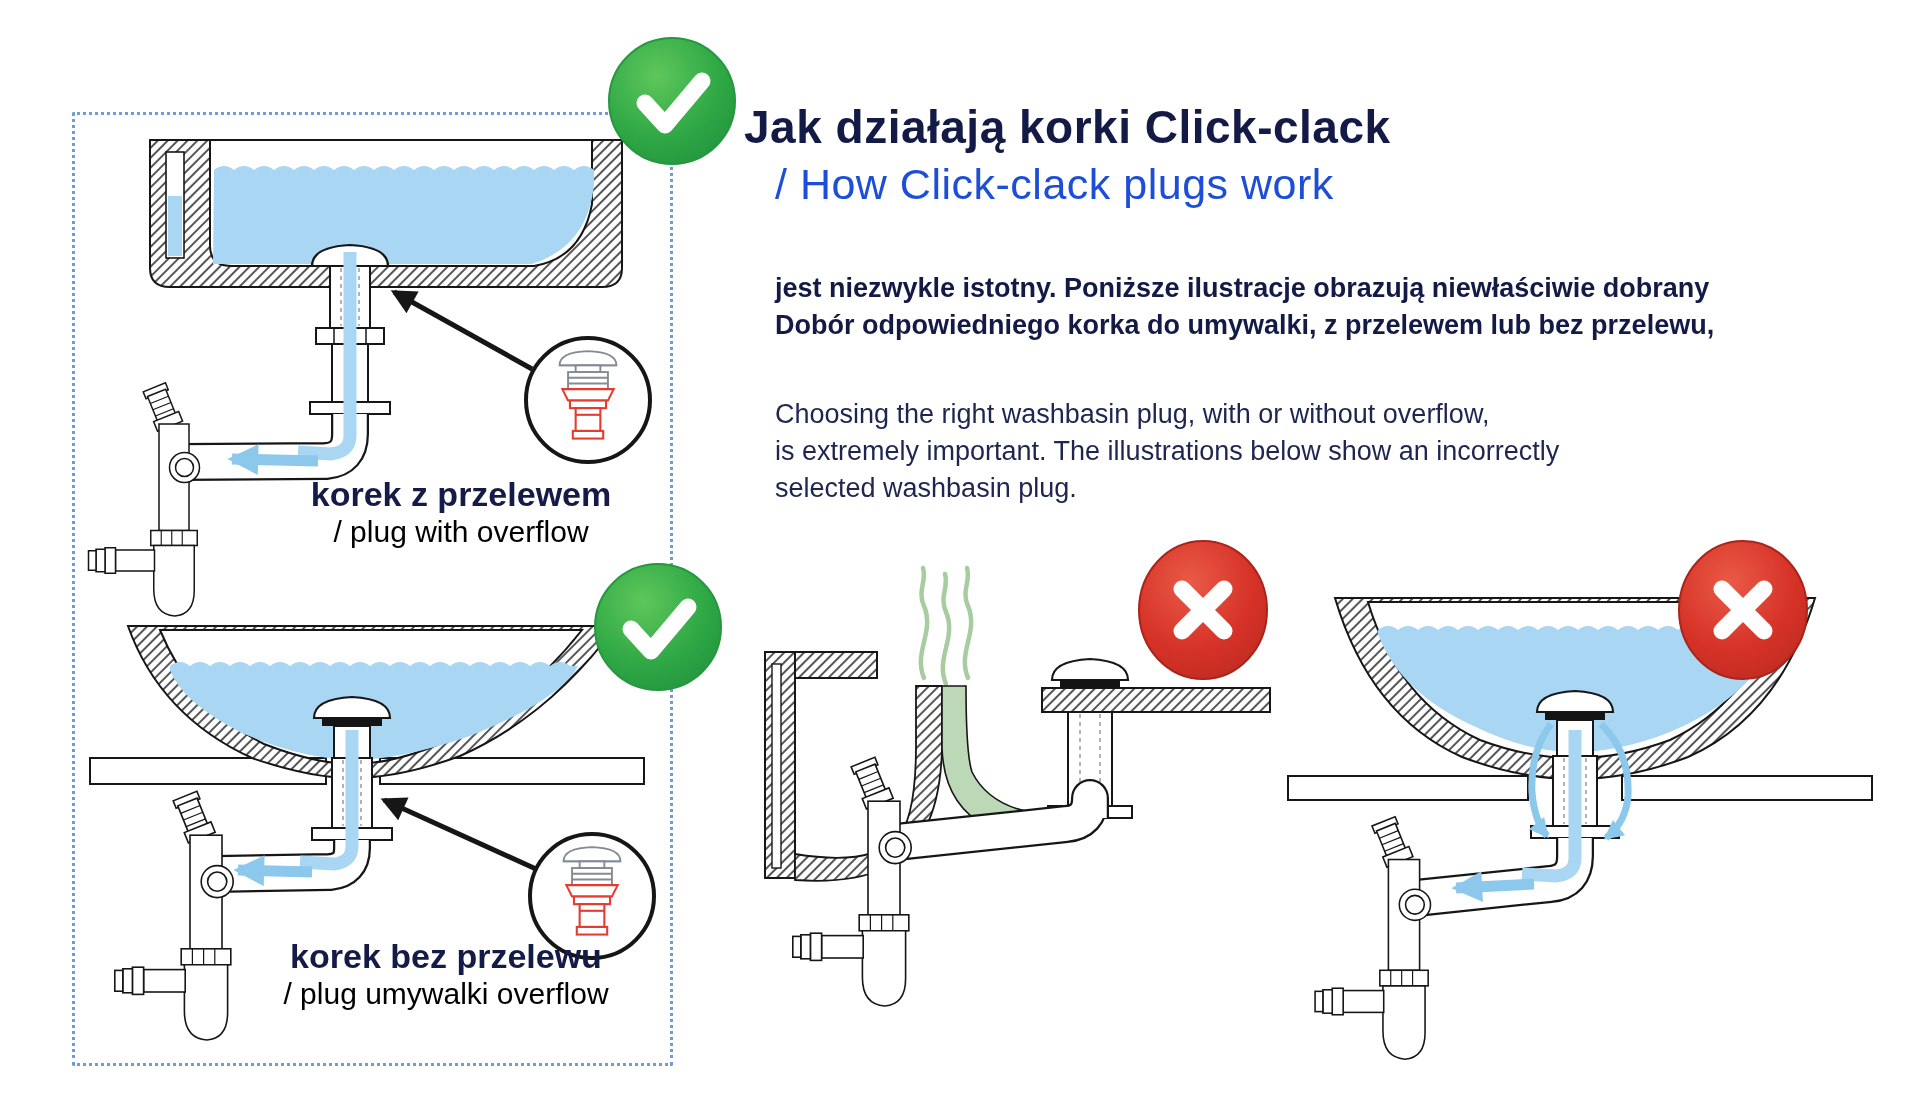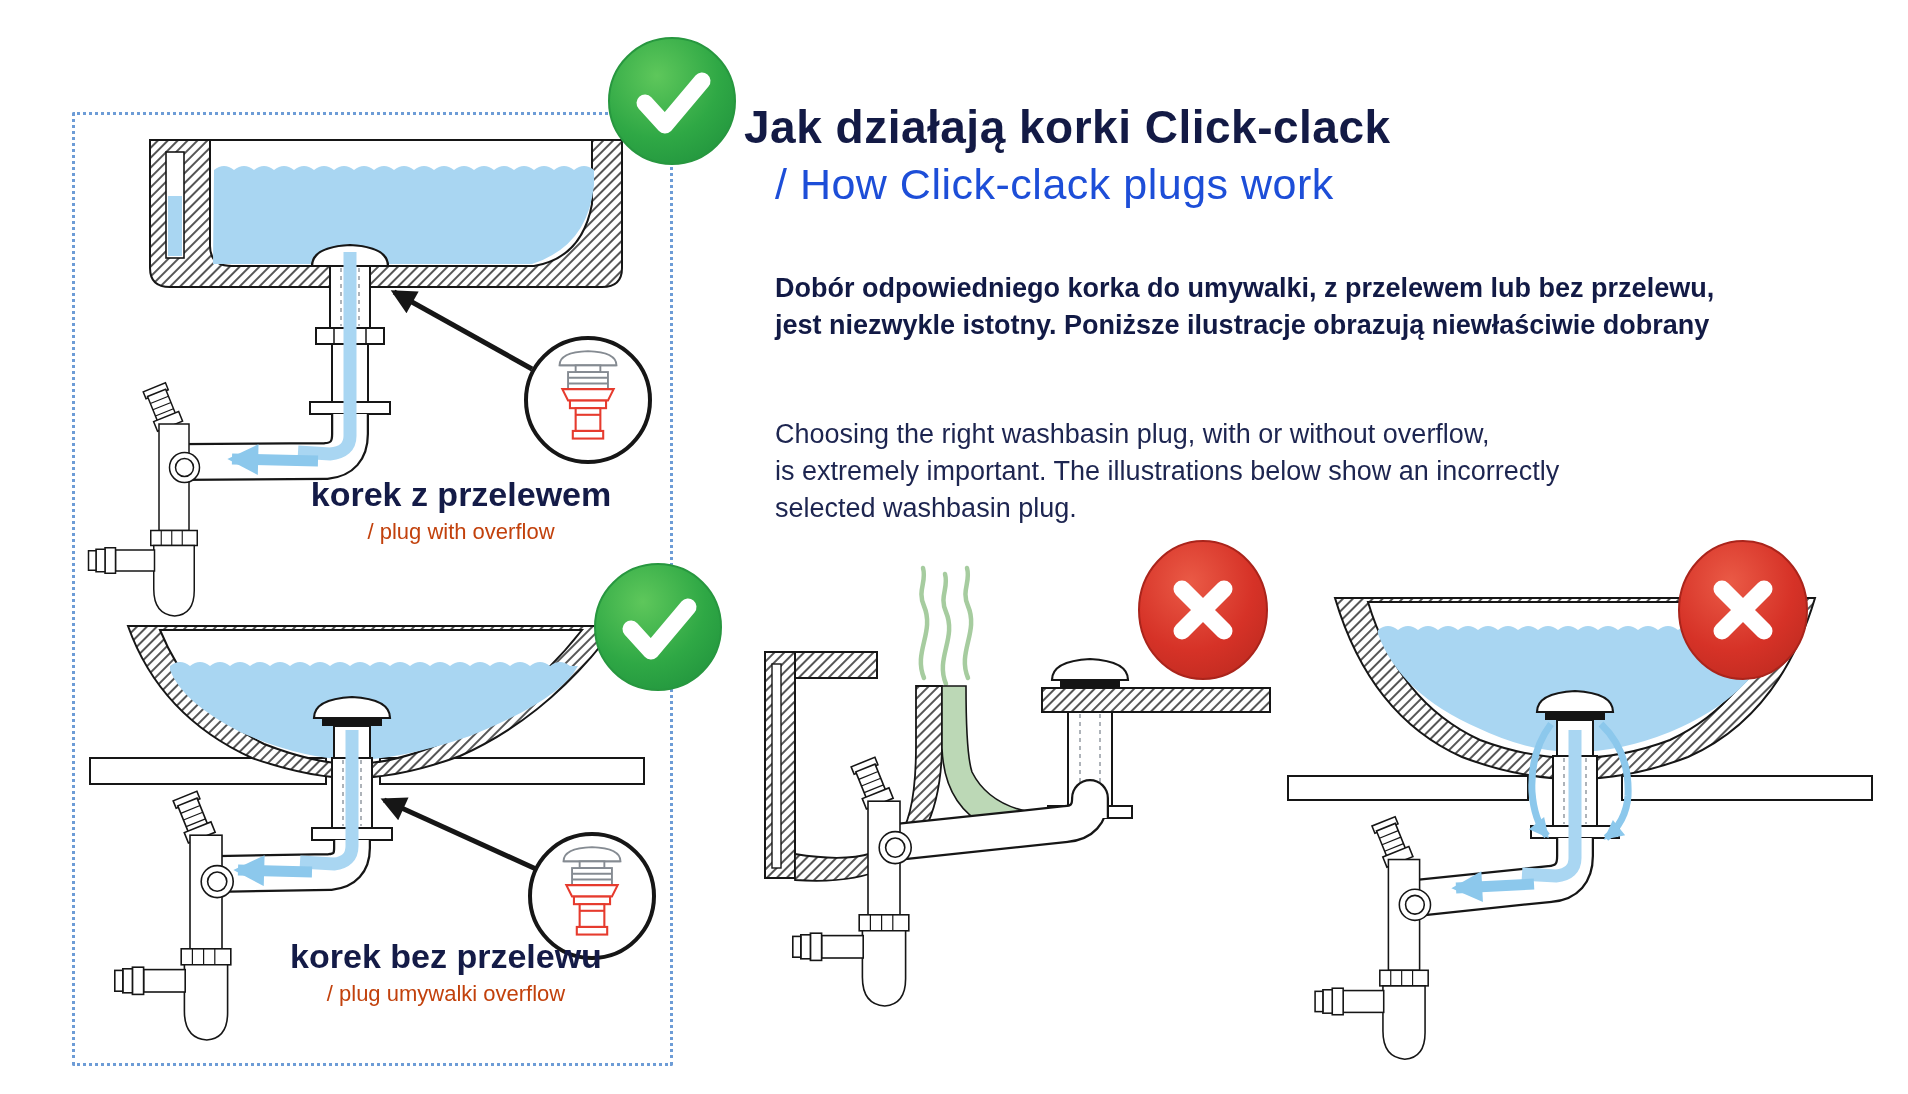--- a/index.html
+++ b/index.html
@@ -16,24 +16,24 @@
   .title{
     left:744px;top:100px;font-size:46px;font-weight:700;color:#131a45;
     white-space:nowrap;letter-spacing:.5px;
   }
   .subtitle{
     left:775px;top:160px;font-size:43px;font-weight:300;color:#1d4ed8;
     white-space:nowrap;letter-spacing:.5px;
   }
   .para{left:775px;line-height:37px;font-size:27px;white-space:nowrap;}
   .para.pl{top:270px;font-weight:700;color:#121a45;}
-  .para.en{top:416px;font-weight:400;color:#1d2550;}
+  .para.en{top:396px;font-weight:400;color:#1d2550;}
   .caption{text-align:center;white-space:nowrap;}
   .cap-pl{font-size:34px;font-weight:700;color:#141b47;line-height:40px;}
-  .cap-en{font-size:22px;font-weight:300;color:#c2410c;line-height:36px;}
+  .cap-en{font-size:30px;font-weight:300;color:#000000;line-height:36px;}
   .caption.c1{left:280px;top:474px;width:362px;}
   .caption.c2{left:250px;top:936px;width:392px;}
 </style>
 </head>
 <body>
 
 <div class="abs frame"></div>
 
 <svg class="abs art" viewBox="0 0 1908 1094" xmlns="http://www.w3.org/2000/svg">
   <defs>
@@ -238,22 +238,22 @@
   <g transform="translate(1743,610)">
     <ellipse rx="64" ry="69" fill="url(#gRed)" stroke="#aa241b" stroke-width="2"></ellipse>
     <path d="M-21,-21 L21,21 M21,-21 L-21,21" fill="none" stroke="#fff" stroke-width="17" stroke-linecap="round"></path>
   </g>
 </svg>
 
 <div class="abs title">Jak działają korki Click-clack</div>
 <div class="abs subtitle">/ How Click-clack plugs work</div>
 
 <div class="abs para pl">
+  <div>jest niezwykle istotny. Poniższe ilustracje obrazują niewłaściwie dobrany</div>
   <div>Dobór odpowiedniego korka do umywalki, z przelewem lub bez przelewu,</div>
-  <div>jest niezwykle istotny. Poniższe ilustracje obrazują niewłaściwie dobrany</div>
 </div>
 
 <div class="abs para en">
   <div>Choosing the right washbasin plug, with or without overflow,</div>
   <div>is extremely important. The illustrations below show an incorrectly</div>
   <div>selected washbasin plug.</div>
 </div>
 
 <div class="abs caption c1">
   <div class="cap-pl">korek z przelewem</div>

